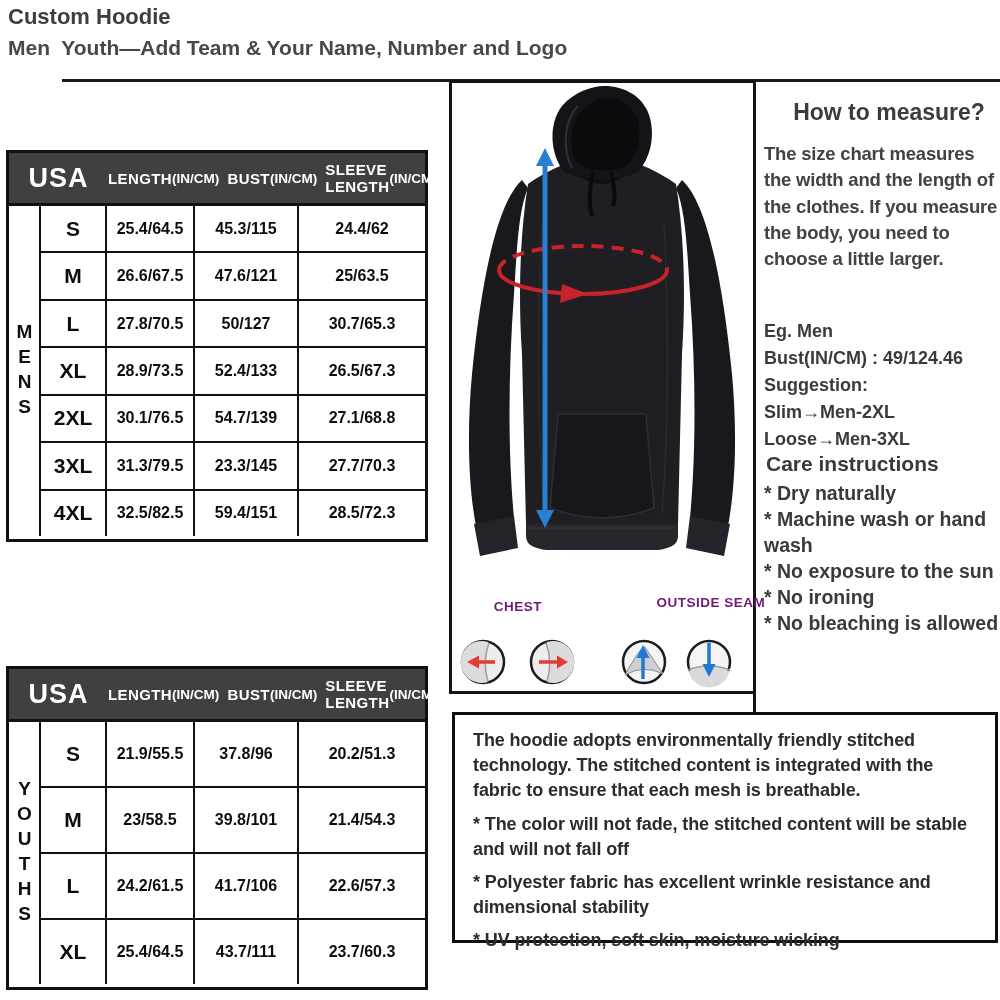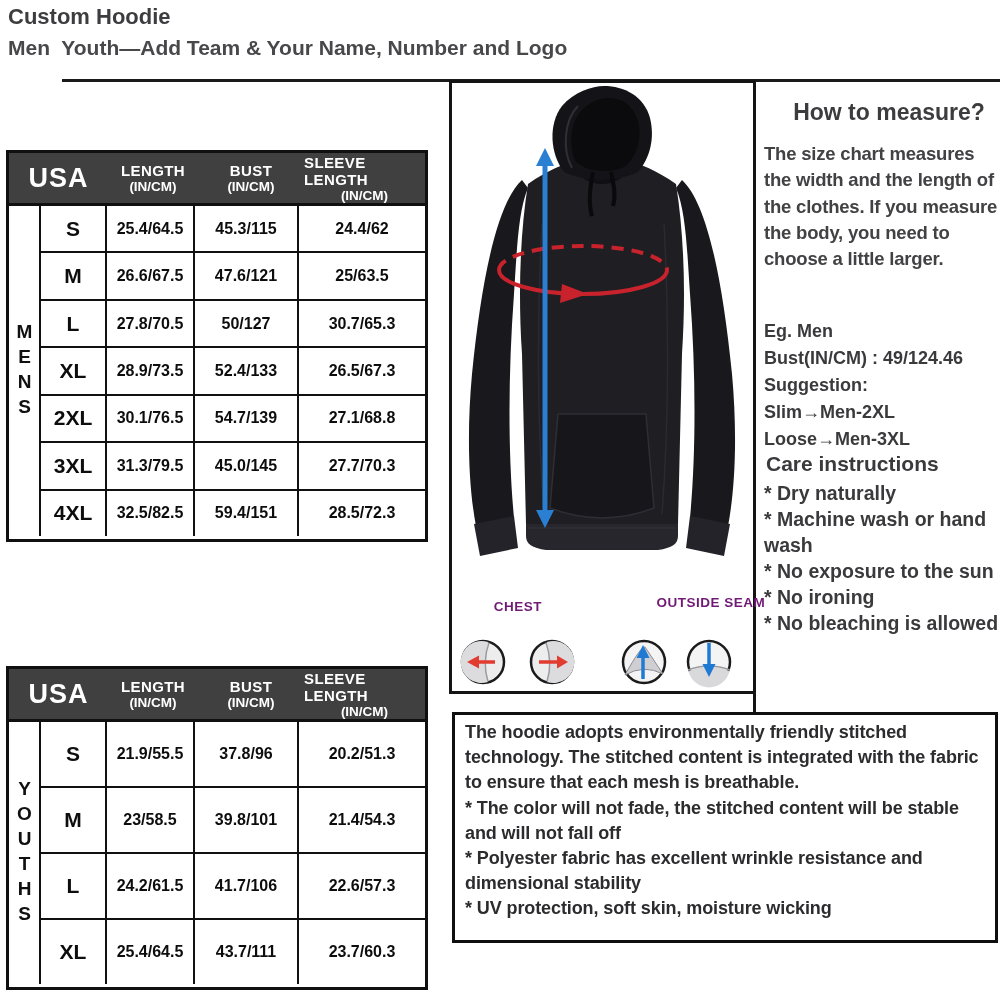--- a/index.html
+++ b/index.html
@@ -11,21 +11,21 @@
   .title{left:8px;top:4px;font-size:22px;font-weight:bold;color:#3d3d3f}
   .subtitle{left:8px;top:36px;font-size:21px;font-weight:bold;color:#48484b;white-space:pre-wrap}
   .top-rule{left:62px;top:79px;width:938px;height:3px;background:#1a1a1a}
 
   
   .size-table{position:absolute;left:6px;width:422px;border:3px solid #101010;background:#fff}
   #mens-table{top:150px;height:392px}
   #youths-table{top:666px;height:324px}
   .t-hdr{display:flex;background:#404040;color:#fff;height:53px;border-bottom:3px solid #101010;align-items:center}
   .h-usa{flex:0 0 99px;text-align:center;font-size:27px;font-weight:bold;letter-spacing:1px}
-  .h-col{display:flex;flex-direction:column;align-items:center;justify-content:center;font-weight:bold}
+  .h-col{display:flex;flex-direction:row;align-items:center;justify-content:center;font-weight:bold}
   .h-col .l1{font-size:15px;letter-spacing:.4px}
   .h-col .l2{font-size:13.5px}
   .w-len{flex:0 0 90px}.w-bust{flex:0 0 106px}.w-slv{flex:1}
   .t-body{display:flex;height:calc(100% - 56px)}
   .vcell{flex:0 0 32px;border-right:2.5px solid #101010;display:flex;align-items:center;justify-content:center;background:#fff}
   .vtext{writing-mode:vertical-rl;text-orientation:upright;font-weight:bold;font-size:19px;letter-spacing:4px;color:#101010}
   .rows{flex:1;display:flex;flex-direction:column}
   .trow{flex:1;display:flex;align-items:stretch}
   .trow + .trow{border-top:2.5px solid #101010}
   .c{display:flex;align-items:center;justify-content:center;font-weight:bold;color:#0d0d0d}
@@ -45,21 +45,21 @@
 
   
   .htm-heading{left:769px;top:99px;width:240px;text-align:center;font-size:23px;font-weight:bold;color:#3c3c3e}
   .htm-body{left:764px;top:141px;width:238px;font-size:18.5px;font-weight:bold;color:#424244;line-height:1.42;letter-spacing:-.2px}
   .eg-block{left:764px;top:318px;width:236px;font-size:18px;font-weight:bold;color:#3a3a3c;line-height:1.5}
   .care-heading{left:766px;top:452px;font-size:21px;font-weight:bold;color:#3a3a3c}
   .care-list{left:764px;top:481px;width:236px;font-size:19.5px;font-weight:bold;color:#3a3a3c;line-height:1.33}
 
   
   .desc-box{left:452px;top:712px;width:546px;height:231px;border:3px solid #0f0f0f;padding:5px 10px;font-size:18px;font-weight:bold;color:#2c2c2e;line-height:1.4;letter-spacing:-.1px;background:#fff}
-  .desc-box div{margin:0}
+  .desc-box div{margin:8px}
 </style>
 </head>
 <body>
 
 <div class="abs title">Custom Hoodie</div>
 <div class="abs subtitle">Men  Youth—Add Team &amp; Your Name, Number and Logo</div>
 <div class="abs top-rule"></div>
 
 <div class="size-table" id="mens-table">
   <div class="t-hdr">
@@ -108,21 +108,21 @@
       </div>
       <div class="trow">
         <div class="c c-size">2XL</div>
         <div class="c c-len">30.1/76.5</div>
         <div class="c c-bust">54.7/139</div>
         <div class="c c-slv">27.1/68.8</div>
       </div>
       <div class="trow">
         <div class="c c-size">3XL</div>
         <div class="c c-len">31.3/79.5</div>
-        <div class="c c-bust">45.0/145</div>
+        <div class="c c-bust">23.3/145</div>
         <div class="c c-slv">27.7/70.3</div>
       </div>
       <div class="trow">
         <div class="c c-size">4XL</div>
         <div class="c c-len">32.5/82.5</div>
         <div class="c c-bust">59.4/151</div>
         <div class="c c-slv">28.5/72.3</div>
       </div>
     </div>
   </div>

